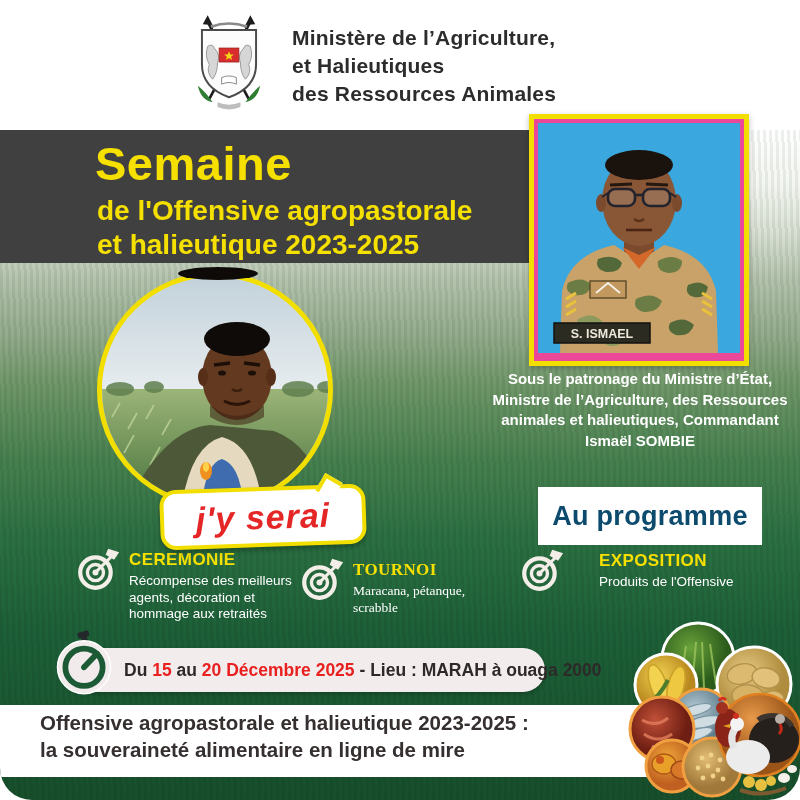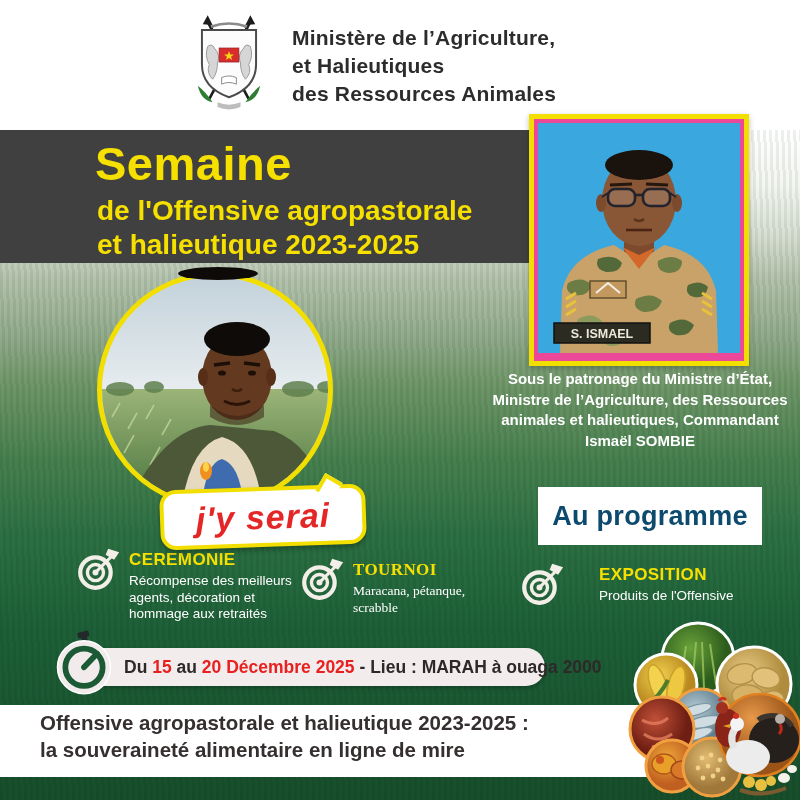--- a/index.html
+++ b/index.html
@@ -1,17 +1,17 @@
 <!DOCTYPE html>
 <html><head>
 <meta charset="utf-8">
 <style>
   html,body{margin:0;padding:0;background:#ffffff;}
   .poster{position:relative;width:800px;height:800px;overflow:hidden;
-    font-family:"Liberation Sans","DejaVu Sans",sans-serif;}
+    font-family:"Liberation Sans","DejaVu Sans",sans-serif;border-radius:32px;}
 
   
   .field-bg{position:absolute;left:0;top:130px;width:800px;height:670px;z-index:1;
     background:linear-gradient(180deg,
       #ffffff 0px,#f4f6f1 55px,#d8dfd2 105px,#b3c2ac 150px,
       #93ab8c 205px,#6f9668 255px,#47804f 330px,#2b6f42 410px,
       #1d6038 500px,#1a5731 590px,#174e2b 670px);}
   .grass-texture{position:absolute;inset:0;
     background:repeating-linear-gradient(88deg,rgba(0,40,10,.07) 0 3px,rgba(255,255,255,.03) 3px 6px);
     mix-blend-mode:multiply;}
@@ -67,24 +67,24 @@
   
   .prog-heading{position:absolute;left:538px;top:487px;width:224px;height:58px;z-index:3;
     background:#ffffff;display:flex;align-items:center;justify-content:center;
     font-size:27px;font-weight:800;color:#0c4a6e;letter-spacing:.3px;}
   .prog-item{position:absolute;z-index:3;display:flex;gap:9px;}
   .prog-item .txt{padding-top:2px;}
   .prog-title{font-size:17px;font-weight:700;color:#f6e000;letter-spacing:.4px;}
   .prog-desc{font-size:13.5px;color:#ffffff;line-height:1.24;margin-top:3px;}
   #prog-1{left:76px;top:548px;width:230px;}
   #prog-2{left:300px;top:558px;width:220px;font-family:Liberation Serif, serif;}
-  #prog-3{left:520px;top:563px;width:250px;gap:35px;}
-
-  
-  .pill{position:absolute;left:62px;top:648px;width:483px;height:38px;z-index:3;
+  #prog-3{left:520px;top:549px;width:250px;gap:35px;}
+
+  
+  .pill{position:absolute;left:62px;top:648px;width:483px;height:44px;z-index:3;
     background:#f3eced;border-radius:22px;display:flex;align-items:center;
     padding-left:62px;box-sizing:border-box;box-shadow:0 2px 4px rgba(0,0,0,.25);}
   .pill-text{font-size:17.5px;font-weight:700;color:#2e2929;white-space:pre;}
   .pill-text .red{color:#e8201f;}
   .stopwatch{position:absolute;left:52px;top:630px;z-index:4;}
 
   
   .footer-bar{position:absolute;left:0;top:705px;width:648px;height:72px;background:#ffffff;z-index:5;}
   .slogan{position:absolute;left:40px;top:4px;font-size:20.5px;font-weight:800;
     color:#352f2f;line-height:1.33;}

